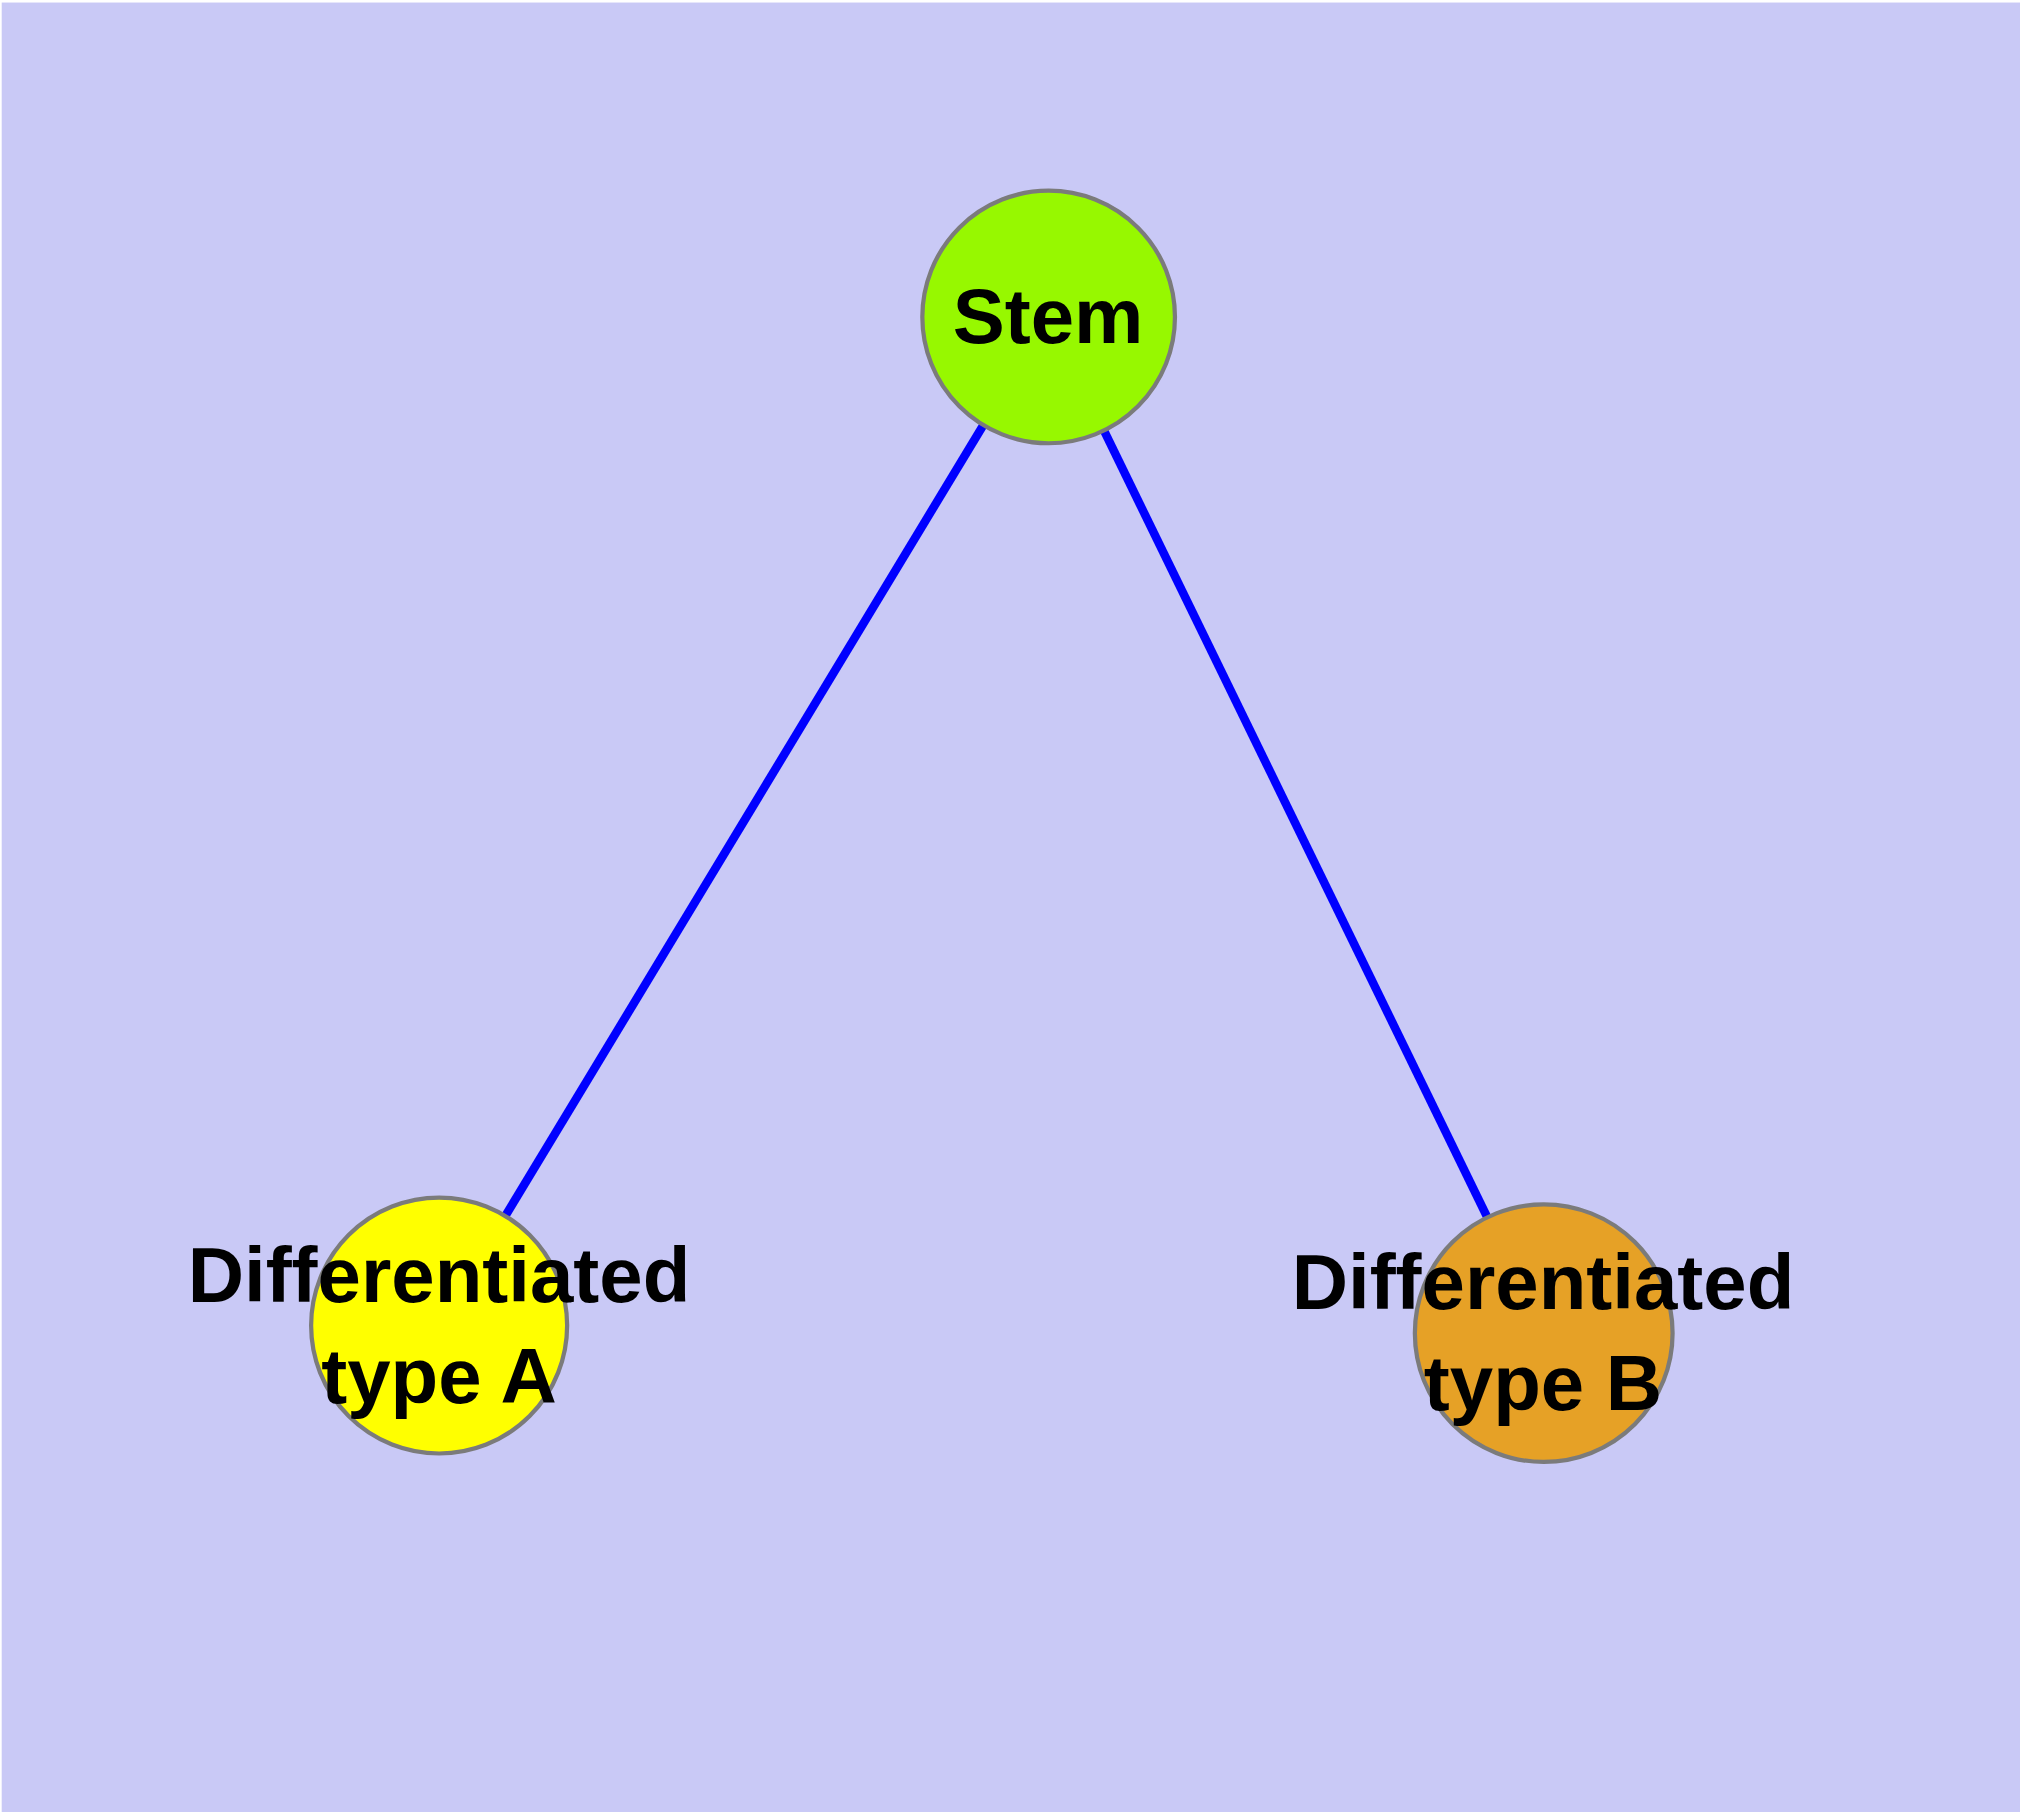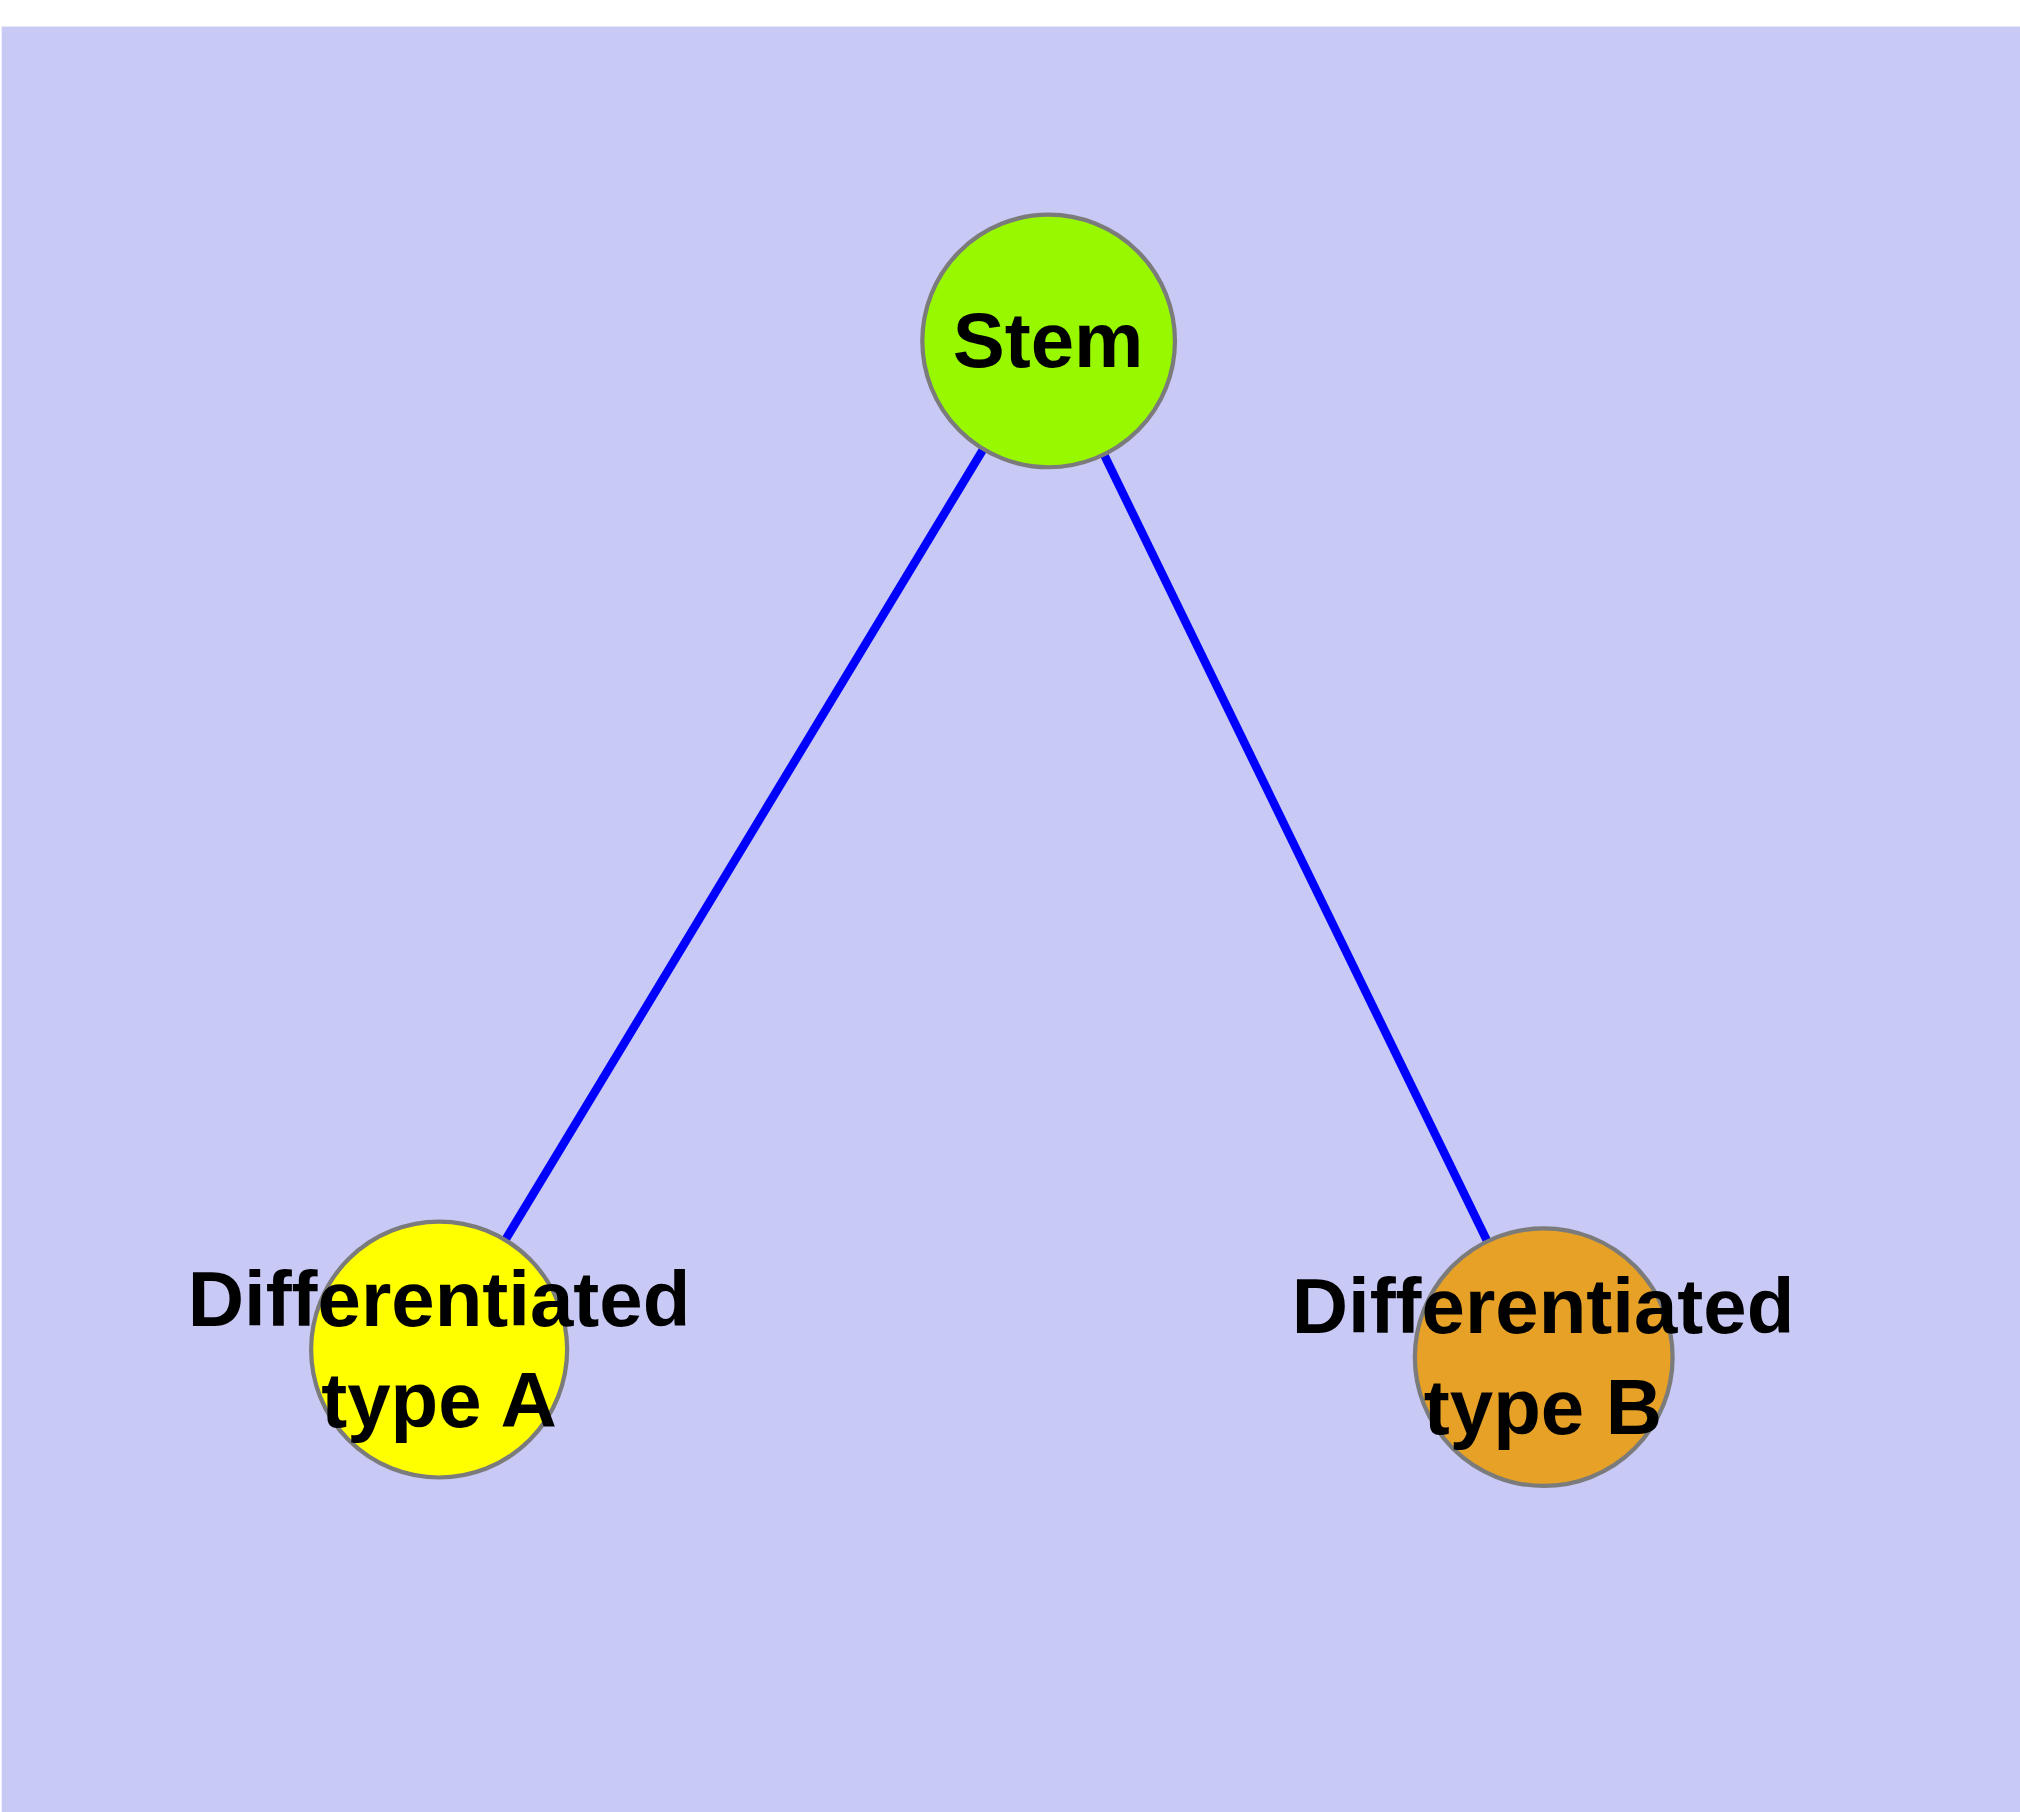--- a/index.html
+++ b/index.html
@@ -8,21 +8,20 @@
     background: #FFFFFF;
     width: 2021px;
     height: 1812px;
     overflow: hidden;
     font-family: "Liberation Sans", sans-serif;
   }
   .stage {
     position: relative;
     width: 2021px;
     height: 1383px;
-    margin-top: 24px;
   }
   .graph-svg {
     position: absolute;
     left: 0;
     top: 0;
     width: 2021px;
     height: 1812px;
     display: block;
   }
   .graph-svg .edge {

